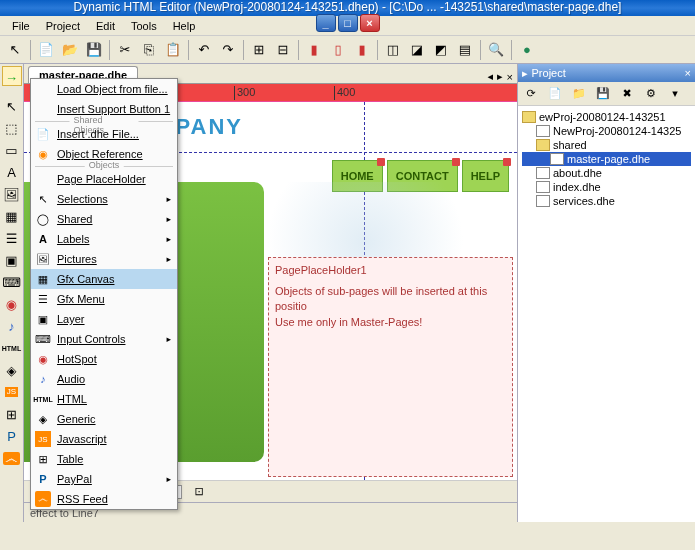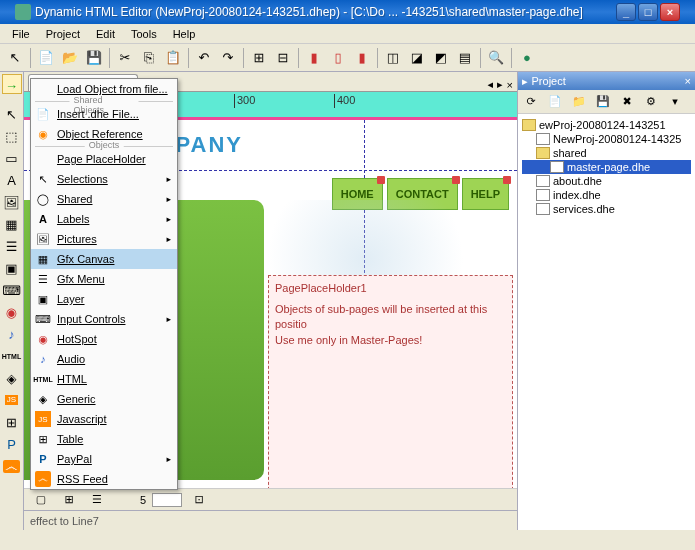--- a/index.html
+++ b/index.html
@@ -1,36 +1,36 @@
 <!DOCTYPE html>
 <html><head>
 <meta charset="utf-8">
 <style>
 * { margin: 0; padding: 0; box-sizing: border-box; font-family: Tahoma, Arial, sans-serif; font-size: 11px; }
 body { background: #ece9d8; width: 695px; height: 550px; overflow: hidden; position: relative; }
-.titlebar { background: linear-gradient(to bottom, #0a5fc4, #2979d8 50%, #0a5fc4); height: 24px; color: #fff; display: flex; align-items: center; padding: 0 15px; }
+.titlebar { background: linear-gradient(to bottom, #0a5fc4, #2979d8 50%, #0a5fc4); height: 16px; color: #fff; display: flex; align-items: center; padding: 0 4px; flex-direction: column; }
 .titlebar-icon { width: 16px; height: 16px; background: #5a8; margin-right: 4px; border-radius: 2px; }
 .titlebar-text { flex: 1; font-size: 12px; text-shadow: 1px 1px 1px rgba(0,0,0,0.3); }
 .win-btns { display: flex; gap: 2px; }
 .win-btn { width: 20px; height: 18px; background: linear-gradient(#6fa4e0,#2a63b8); border: 1px solid #1a4a90; border-radius: 3px; color: #fff; display: flex; align-items: center; justify-content: center; font-family: Arial; font-weight: bold; cursor: pointer; }
 .win-btn.close { background: linear-gradient(#e88,#c33); border-color: #a22; }
 .menubar { background: #ece9d8; height: 20px; display: flex; align-items: center; padding: 0 4px; border-bottom: 1px solid #ccc; }
 .menu-item { padding: 2px 8px; cursor: pointer; }
 .toolbar { background: #ece9d8; height: 28px; display: flex; align-items: center; padding: 2px 4px; gap: 2px; border-bottom: 1px solid #aab; }
 .tool-btn { width: 22px; height: 22px; border: 1px solid transparent; display: flex; align-items: center; justify-content: center; cursor: pointer; border-radius: 2px; }
 .tool-sep { width: 1px; height: 20px; background: #aaa; margin: 0 2px; }
 .main-area { display: flex; height: 458px; }
 .left-toolbox { width: 24px; background: #ece9d8; border-right: 1px solid #aab; display: flex; flex-direction: column; align-items: center; padding-top: 2px; gap: 2px; }
 .tbox-btn { width: 20px; height: 20px; border: 1px solid transparent; display: flex; align-items: center; justify-content: center; cursor: pointer; }
 .tbox-btn.active { background: #fff3c0; border-color: #d8b040; }
 .center-area { flex: 1; display: flex; flex-direction: column; background: #fff; position: relative; }
 .tab-bar { height: 20px; background: #ece9d8; display: flex; align-items: flex-end; border-bottom: 1px solid #999; padding-left: 4px; }
 .tab { padding: 2px 10px; background: #fff; border: 1px solid #999; border-bottom: none; border-radius: 3px 3px 0 0; margin-right: 2px; font-weight: bold; cursor: pointer; }
 .tab-close { margin-left: auto; margin-right: 4px; display: flex; gap: 4px; align-items: center; }
-.ruler { height: 28px; background: #5eead4; border-bottom: 3px solid #ec4899; position: relative; font-size: 9px; color: #333; }
+.ruler { height: 18px; background: #ef4444; border-bottom: 1px solid #ec4899; position: relative; font-size: 9px; color: #333; }
 .ruler-tick { position: absolute; top: 2px; border-left: 1px solid #333; padding-left: 2px; height: 14px; }
 .canvas-area { flex: 1; background: #fff; position: relative; overflow: hidden; }
 .company-hdr { position: absolute; left: 10px; top: 12px; }
 .company-name { color: #3395cc; font-size: 22px; font-weight: bold; letter-spacing: 2px; font-family: Arial; }
 .company-slogan { color: #888; font-size: 13px; letter-spacing: 3px; font-family: Arial; }
 .nav-btns { position: absolute; right: 8px; top: 58px; display: flex; gap: 4px; }
 .nav-btn { background: #9ed454; border: 1px solid #6a3; padding: 9px 8px; color: #2a5c00; font-weight: bold; font-size: 11px; position: relative; }
 .nav-badge { position: absolute; top: -3px; right: -3px; width: 8px; height: 8px; background: #d44; border-radius: 1px; }
 .green-panel { position: absolute; left: 0; top: 80px; width: 240px; height: 280px; background: linear-gradient(#7bc142,#5a9e2f); border-radius: 0 10px 10px 0; }
 .about-btn { position: absolute; left: 8px; top: 290px; background: #b8e065; padding: 4px 10px; color: #2a5c00; font-weight: bold; font-size: 14px; }
@@ -309,20 +309,23 @@
           <span>services.dhe</span>
         </div>
     </div>
   </div>
 </div>
 
 <div class="context-menu">
   <div class="ctx-item">
       <span>Load Object from file...</span>
     </div>
+  <div class="ctx-item">
+      <span>Insert Support Button 1</span>
+    </div>
   <div class="ctx-sep">
       <span class="ctx-sep-label">Shared Objects</span>
     </div>
   <div class="ctx-item">
       <span class="ctx-icon">📄</span>
       <span>Insert .dhe File...</span>
     </div>
   <div class="ctx-item">
       <span class="ctx-icon" style="color:#f80">◉</span>
       <span>Object Reference</span>

